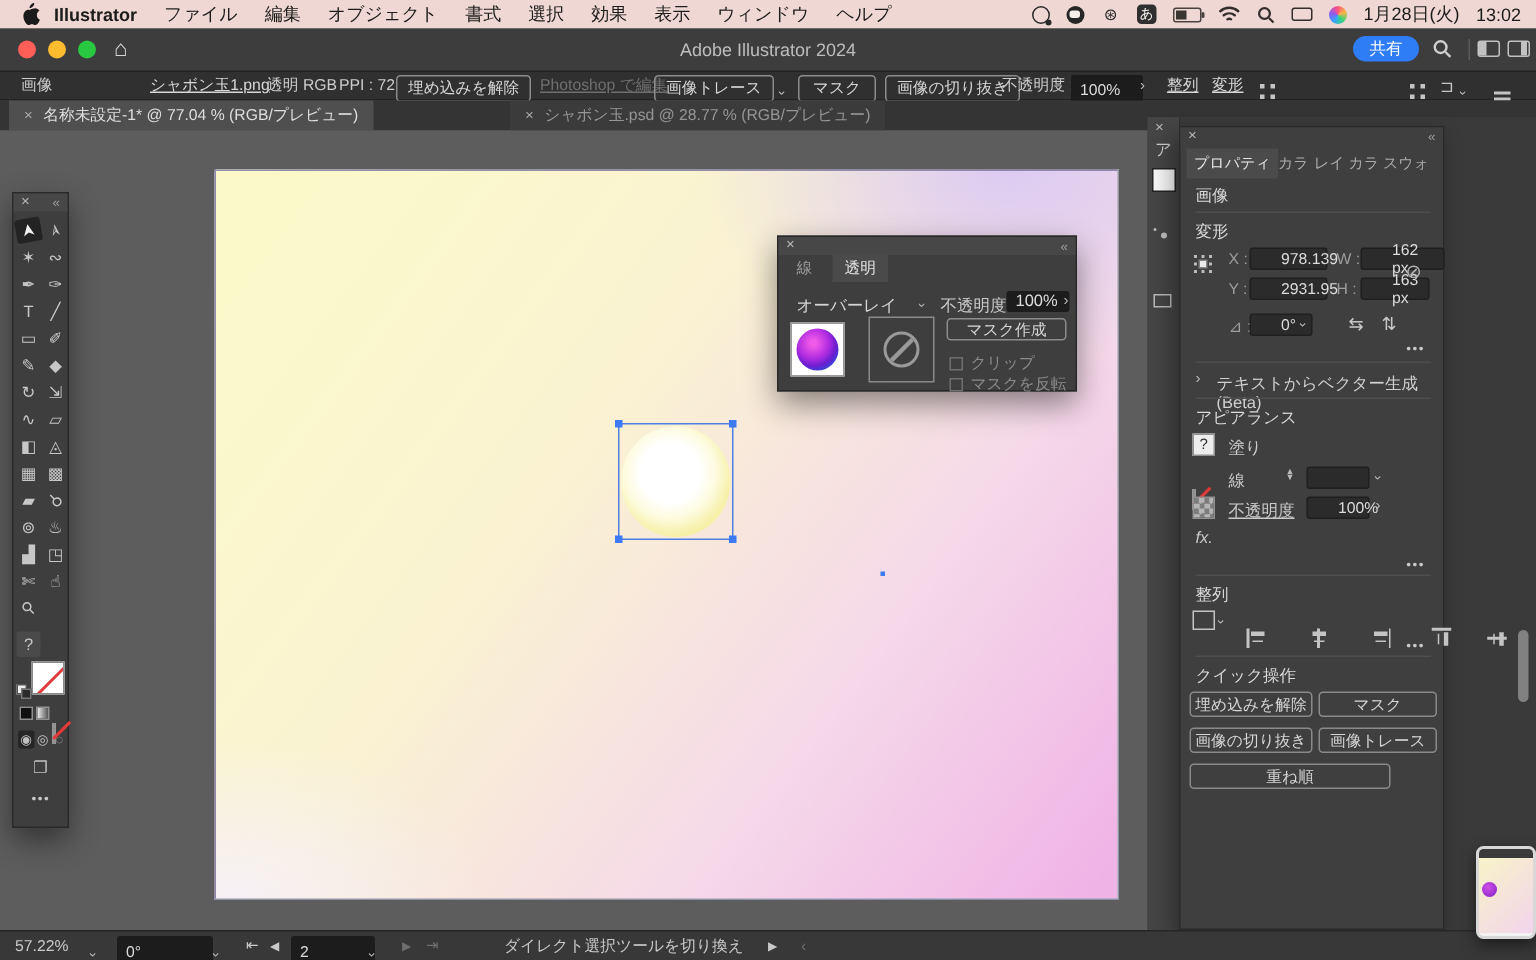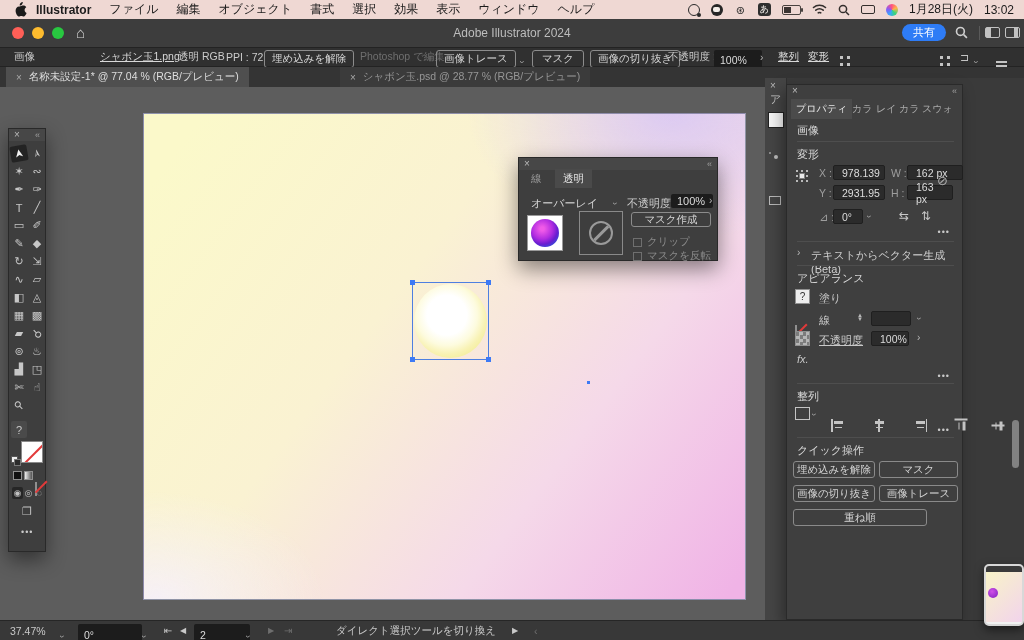--- a/index.html
+++ b/index.html
@@ -112,21 +112,21 @@
   .cblabel{color:#8A8A8A;font-size:10.5px;margin-left:5px;}
   
   #dock{left:765px;top:78px;width:259px;height:542px;background:#3A3A3A;}
   #strip{left:0;top:0;width:21px;height:542px;background:#454545;border-right:1px solid #303030;}
   #proppanel{left:21px;top:6px;width:177px;height:536px;background:#3F3F3F;border:1px solid #2A2A2A;
     box-shadow:-4px 6px 14px rgba(0,0,0,.35);box-sizing:border-box;}
   .ptab{position:absolute;top:14px;height:20px;display:flex;align-items:center;font-size:10px;color:#ABABAB;padding:0 5px;}
   .ptab.active{background:#4B4B4B;color:#E6E6E6;}
   .plabel{color:#9E9E9E;font-size:10.5px;}
   .pfield{background:#2B2B2B;border:1px solid #1F1F1F;border-radius:2px;color:#DCDCDC;font-size:10.5px;
-    height:15px;display:inline-flex;align-items:center;padding:0 8px;box-sizing:border-box;}
+    height:15px;display:inline-flex;align-items:center;padding:0 20px;box-sizing:border-box;}
   .ptitle{color:#D9D9D9;font-size:11px;}
   .refgrid{position:relative;width:15px;height:15px;}
   .refgrid::before{content:"";position:absolute;left:1px;top:1px;width:2px;height:2px;background:#B9B9B9;
     box-shadow:5px 0 #B9B9B9,10px 0 #B9B9B9,0 5px #B9B9B9,10px 5px #B9B9B9,0 10px #B9B9B9,5px 10px #B9B9B9,10px 10px #B9B9B9;}
   .refgrid::after{content:"";position:absolute;left:5px;top:5px;width:4px;height:4px;background:#EAEAEA;outline:1px solid #808080;}
   .qswatch{width:15px;height:15px;box-sizing:border-box;border:1px solid #909090;background:#EDEDED;color:#333;
     display:flex;align-items:center;justify-content:center;font-size:10px;}
   .chk{width:15px;height:15px;border:1px solid #909090;box-sizing:border-box;
     background:repeating-conic-gradient(#B5B5B5 0 25%,#7C7C7C 0 50%);background-size:7px 7px;}
   .alic{position:relative;width:14px;height:13px;display:inline-block;}
@@ -212,21 +212,21 @@
     <span class="abs wsic split" style="right:24px;top:8px;"></span>
     <span class="abs wsic side" style="right:4px;top:8px;"></span>
   </div>
 
   <div id="controlbar" class="abs">
     <span class="abs" style="left:14px;">画像</span>
     <span class="abs link" style="left:100px;">シャボン玉1.png</span>
     <span class="abs" style="left:178px;">透明 RGB</span>
     <span class="abs" style="left:226px;">PPI : 72</span>
     <span class="abs btn" style="left:264px;top:2px;">埋め込みを解除</span>
-    <span class="abs disabled" style="left:360px;">Photoshop で編集</span>
+    <span class="abs disabled" style="left:360px;text-decoration:underline;">Photoshop で編集</span>
     <span class="abs btn" style="left:436px;top:2px;">画像トレース</span>
     <span class="abs chev" style="left:520px;top:5px;">›</span>
     <span class="abs btn" style="left:532px;top:2px;width:52px;">マスク</span>
     <span class="abs btn" style="left:590px;top:2px;">画像の切り抜き</span>
     <span class="abs" style="left:668px;">不透明度 :</span>
     <span class="abs darkfield" style="left:714px;top:2px;width:36px;">100%</span>
     <span class="abs chevr" style="left:760px;">›</span>
     <span class="abs link" style="left:778px;">整列</span>
     <span class="abs link" style="left:808px;">変形</span>
     <span class="abs" style="left:840px;top:4px;">
@@ -424,21 +424,21 @@
       <span class="qbtn" style="left:6px;top:376px;width:82px;">埋め込みを解除</span>
       <span class="qbtn" style="left:92px;top:376px;width:79px;">マスク</span>
       <span class="qbtn" style="left:6px;top:400px;width:82px;">画像の切り抜き</span>
       <span class="qbtn" style="left:92px;top:400px;width:79px;">画像トレース</span>
       <span class="qbtn" style="left:6px;top:424px;width:134px;">重ね順</span>
     </div>
     <span id="scrollpill" class="abs"></span>
   </div>
 
   <div id="statusbar" class="abs">
-    <span class="abs" style="left:10px;">37.47%</span>
+    <span class="abs" style="left:10px;">57.22%</span>
     <span class="abs chev" style="left:60px;top:6px;">›</span>
     <span class="abs darkfield" style="left:78px;top:3px;width:52px;">0°</span>
     <span class="abs chev" style="left:142px;top:6px;">›</span>
     <span class="abs" style="left:164px;font-size:10px;">⇤</span>
     <span class="abs" style="left:180px;font-size:8px;">◀</span>
     <span class="abs darkfield" style="left:194px;top:3px;width:44px;">2</span>
     <span class="abs chev" style="left:246px;top:6px;">›</span>
     <span class="abs dimnav" style="left:268px;font-size:8px;">▶</span>
     <span class="abs dimnav" style="left:284px;font-size:10px;">⇥</span>
     <span class="abs" style="left:336px;">ダイレクト選択ツールを切り換え</span>

